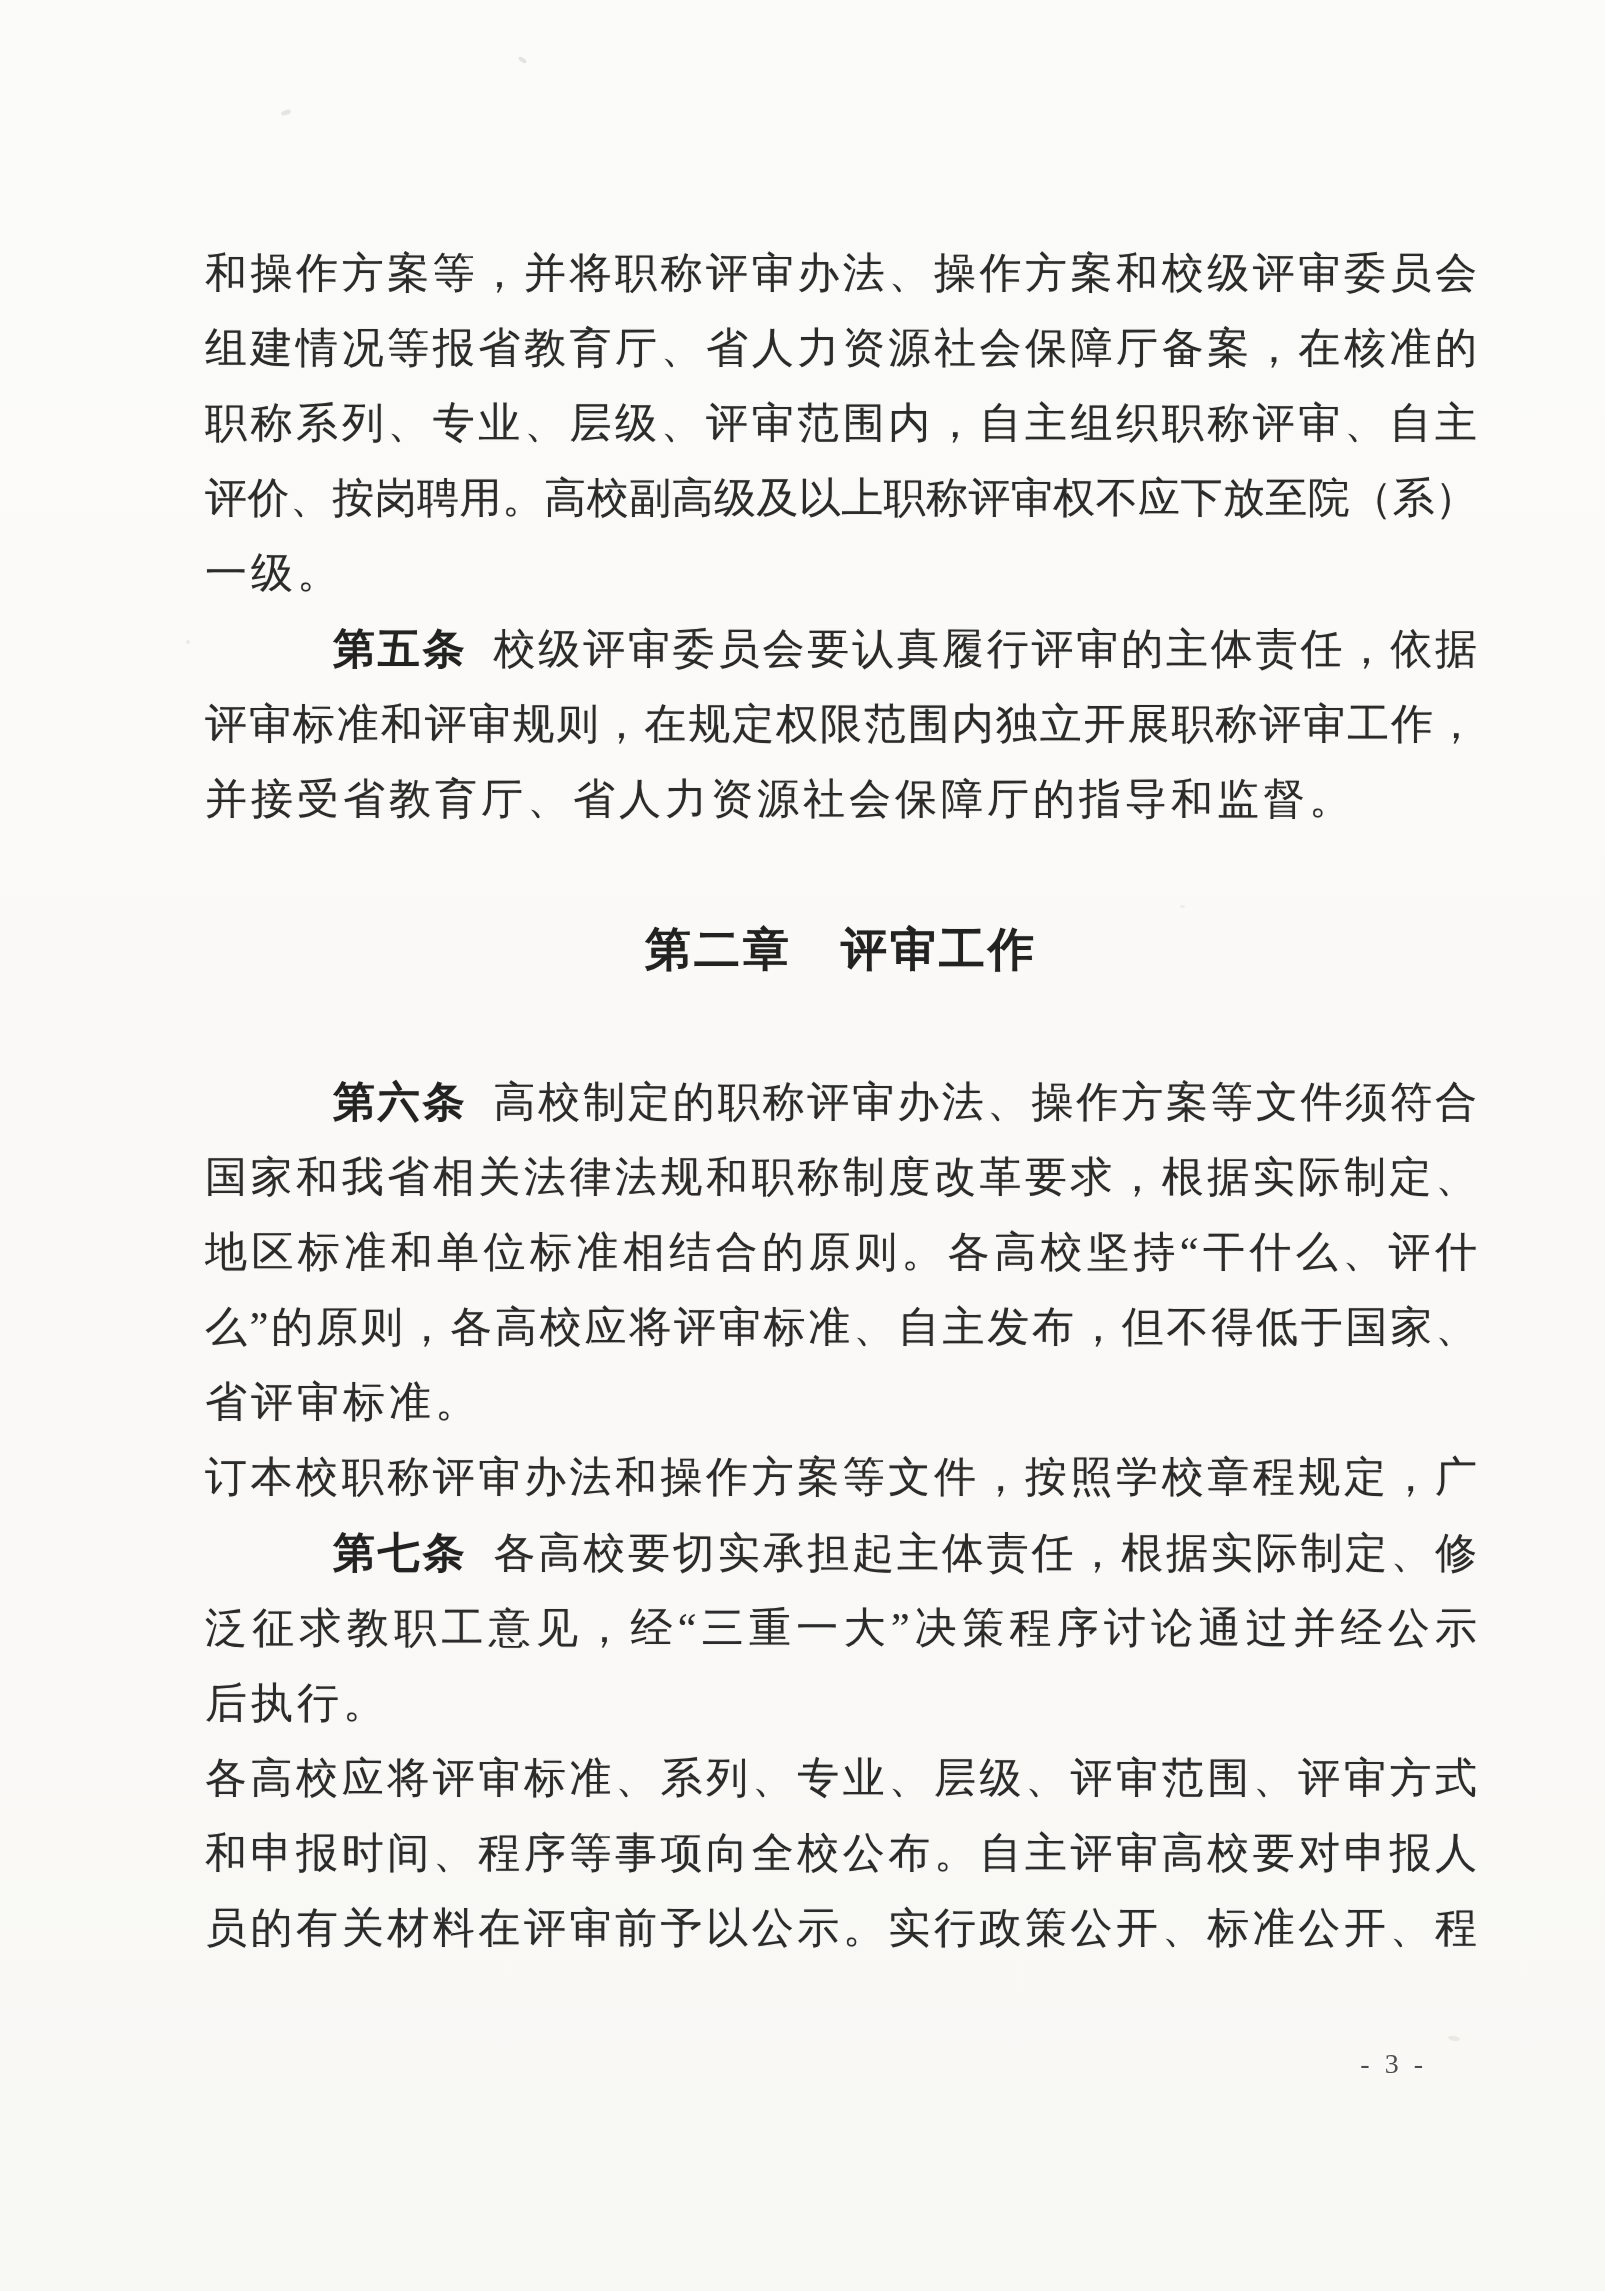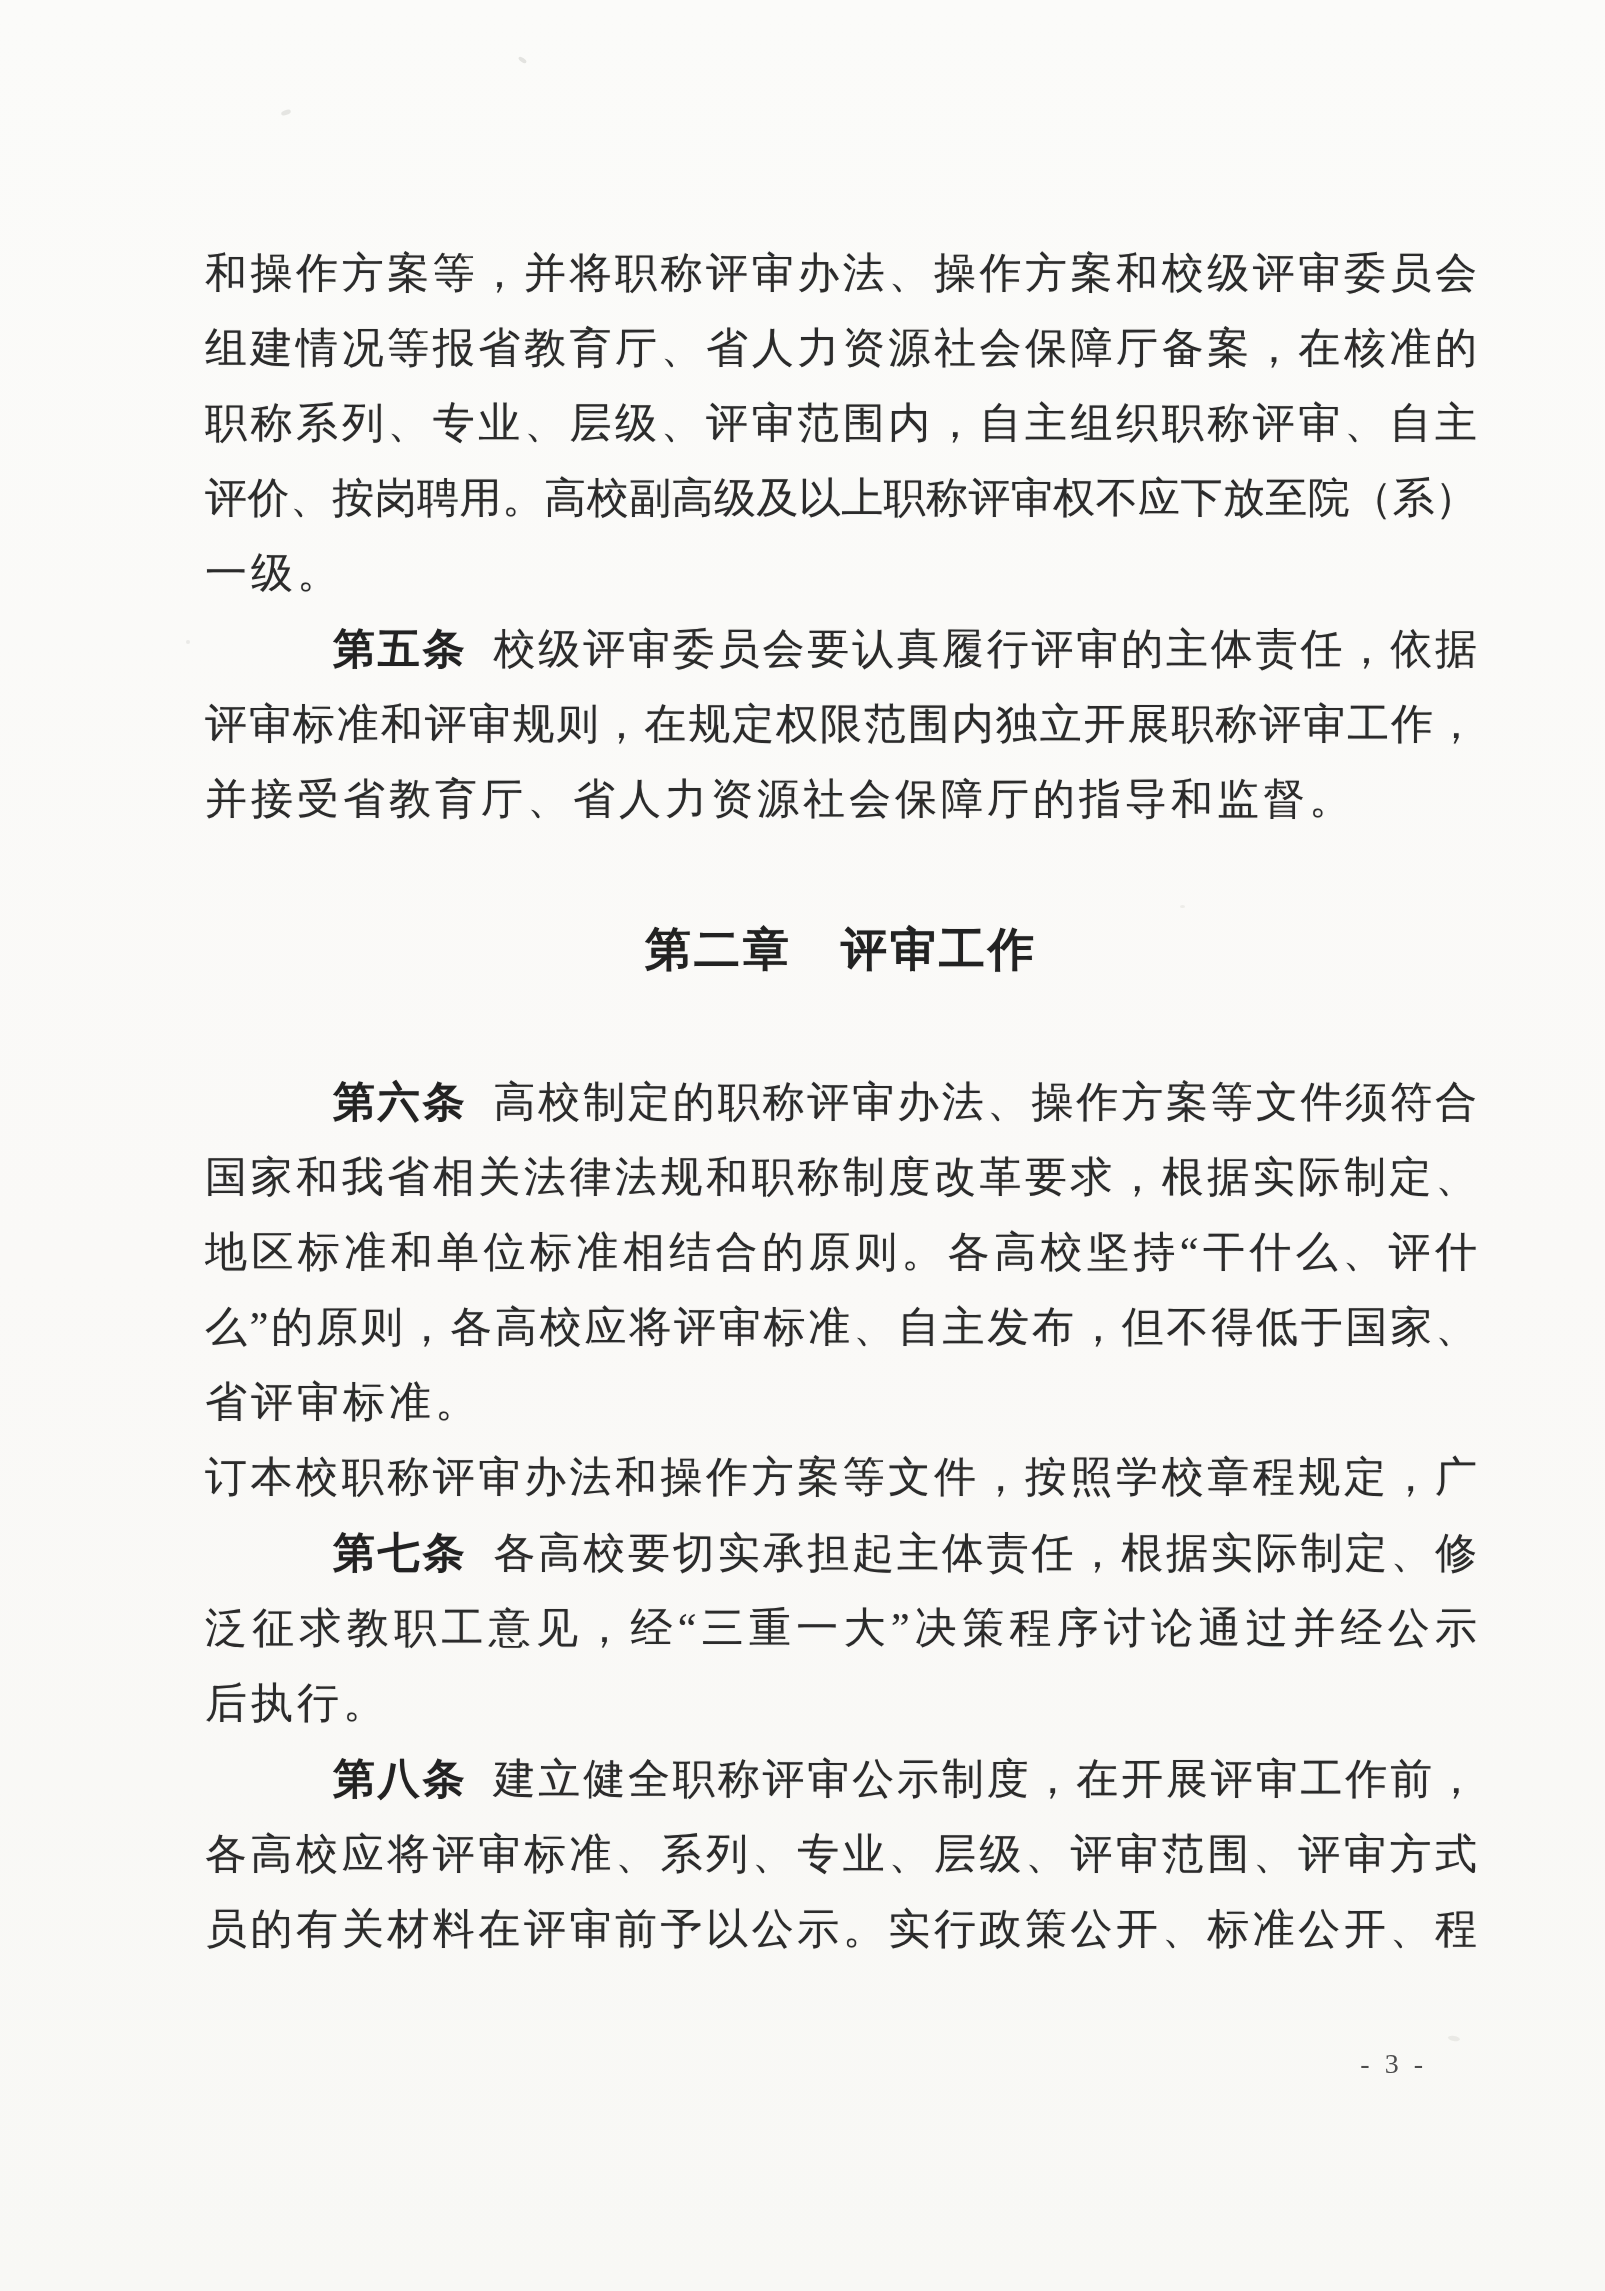--- a/index.html
+++ b/index.html
@@ -117,21 +117,21 @@
     <p class="line">国家和我省相关法律法规和职称制度改革要求，根据实际制定、</p>
     <p class="line">地区标准和单位标准相结合的原则。各高校坚持“干什么、评什</p>
     <p class="line">么”的原则，各高校应将评审标准、自主发布，但不得低于国家、</p>
     <p class="line end">省评审标准。</p>
 
     <p class="line">订本校职称评审办法和操作方案等文件，按照学校章程规定，广</p>
     <p class="line indent"><span class="article-label">第七条</span><span>各高校要切实承担起主体责任，根据实际制定、修</span></p>
     <p class="line">泛征求教职工意见，经“三重一大”决策程序讨论通过并经公示</p>
     <p class="line end">后执行。</p>
 
-    <p class="line indent"><span class="article-label">第八条</span><span>建立健全职称评审公示制度，在开展评审工作前，</span></p>
     <p class="line">各高校应将评审标准、系列、专业、层级、评审范围、评审方式</p>
+    <p class="line">和申报时间、程序等事项向全校公布。自主评审高校要对申报人</p>
     <p class="line">员的有关材料在评审前予以公示。实行政策公开、标准公开、程</p>
 
   </div>
 
   <div class="page-number">- 3 -</div>
 
 </div>
 
 </body></html>

